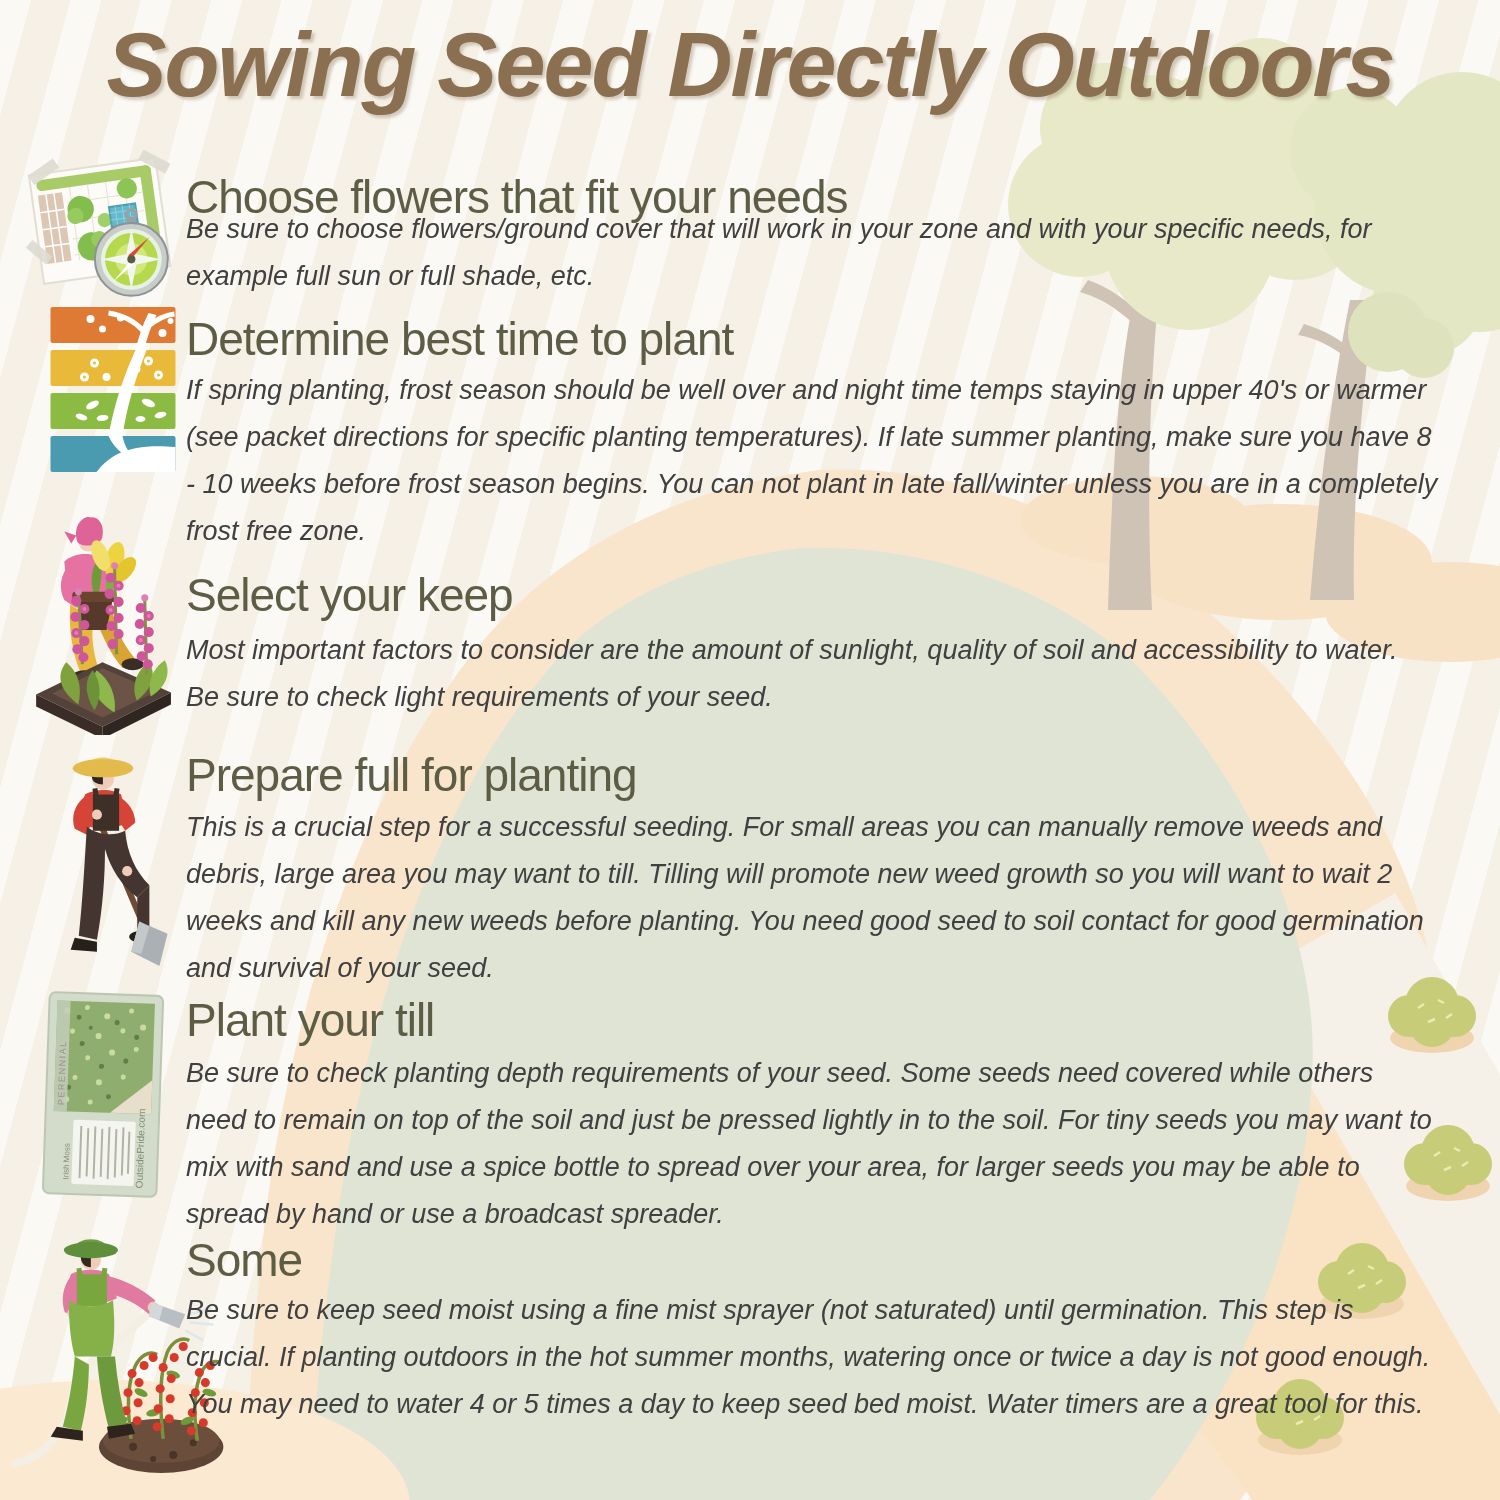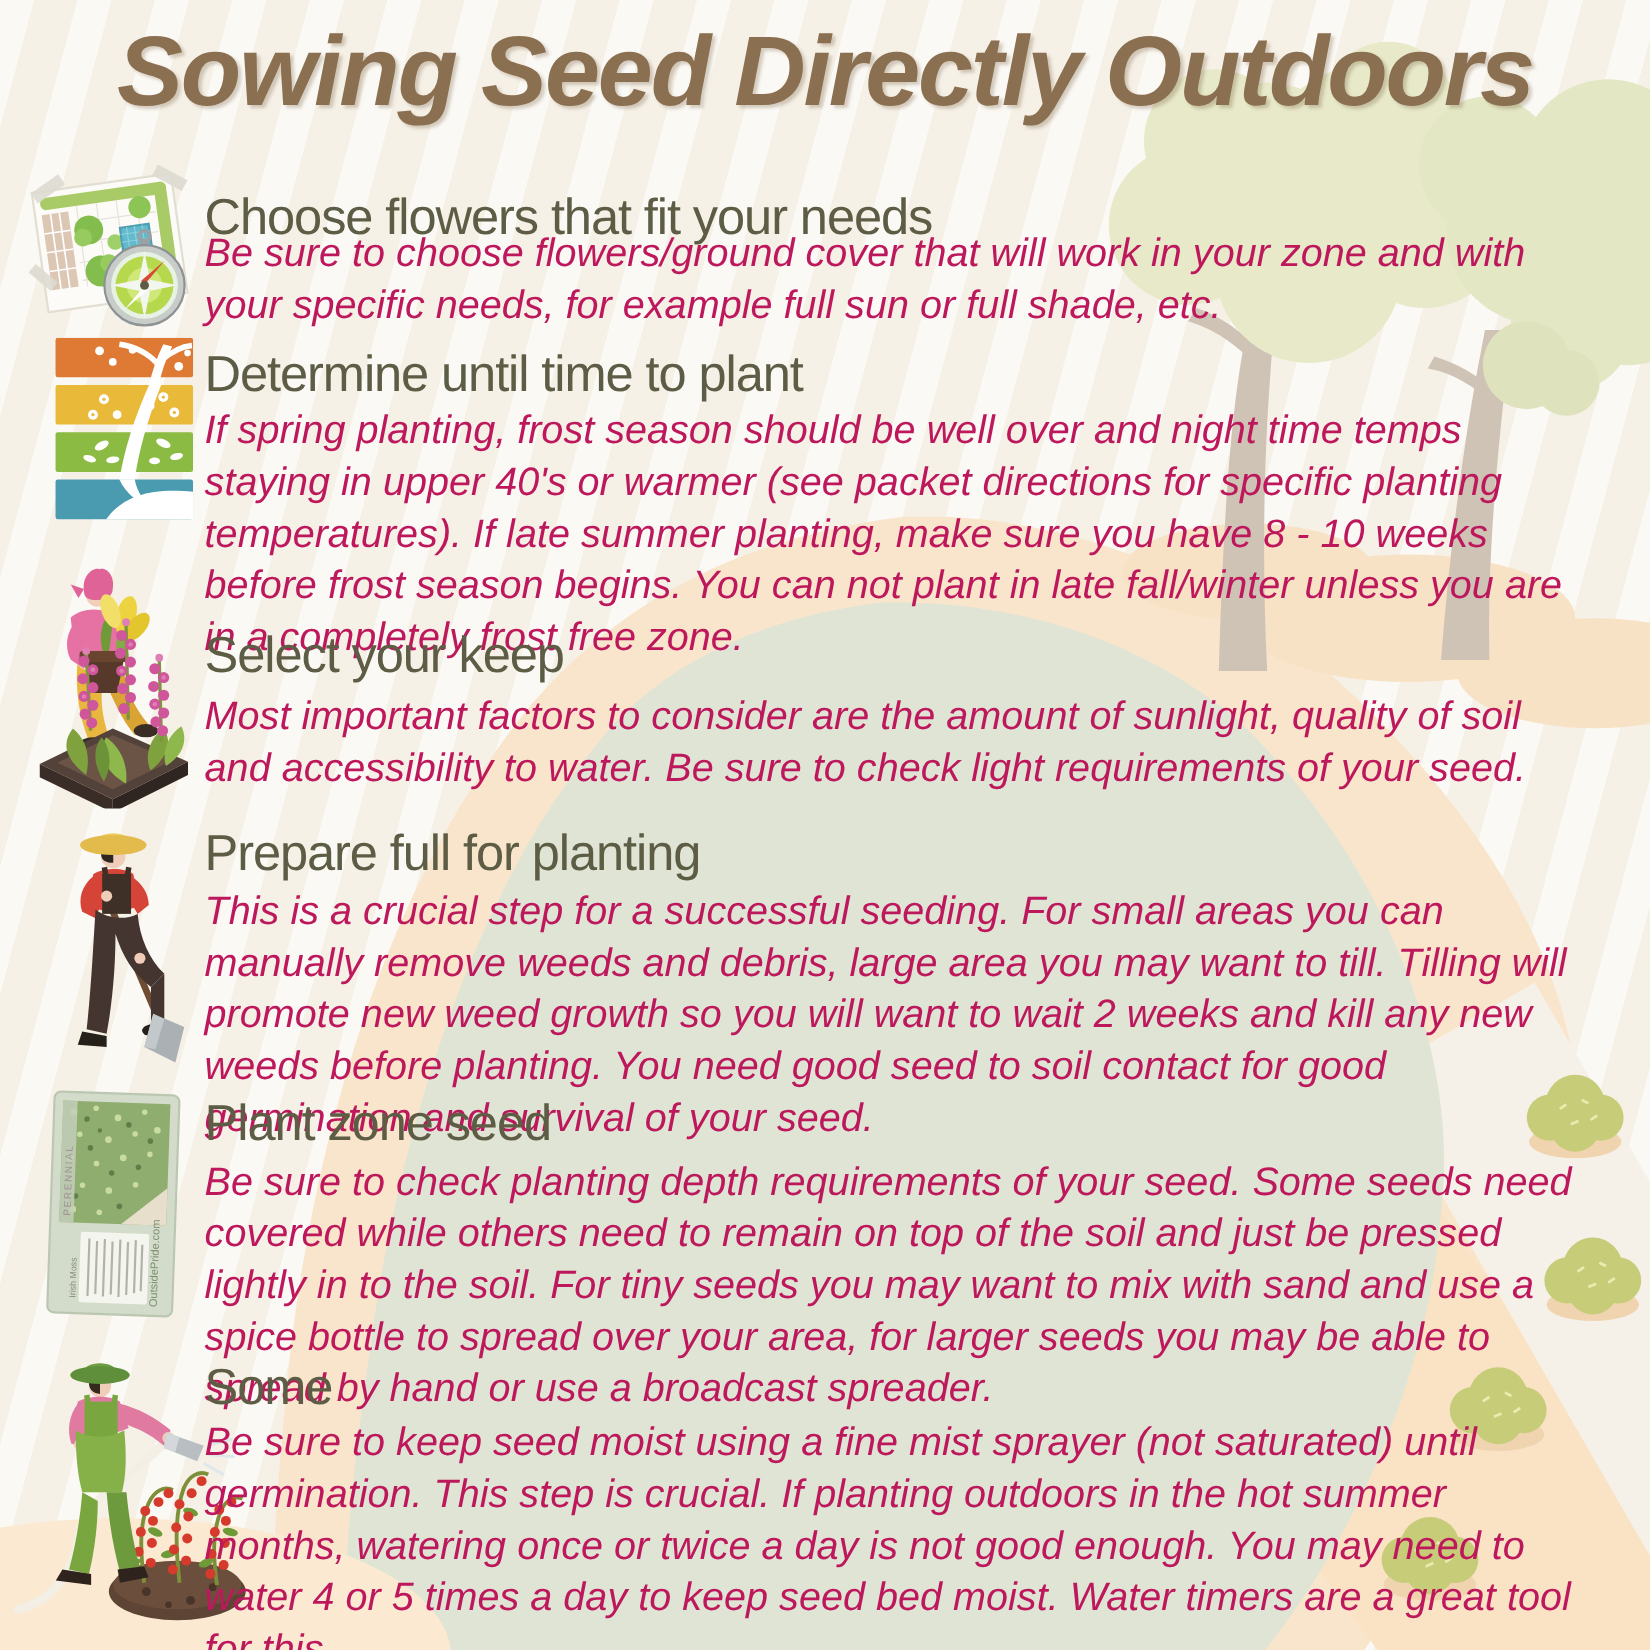--- a/index.html
+++ b/index.html
@@ -7,22 +7,22 @@
   #poster{position:relative;width:1500px;height:1500px;overflow:hidden;background:#f8f4ec;}
   #poster .stripes{position:absolute;inset:0;z-index:0;
     background:repeating-linear-gradient(105deg, rgba(255,255,255,0.45) 0 30px, rgba(238,228,212,0.22) 30px 68px);}
   #bg-art{position:absolute;left:0;top:0;z-index:1;}
   .title{position:absolute;top:14px;left:0;width:1500px;z-index:3;text-align:center;
     font-style:italic;font-weight:bold;font-size:90px;letter-spacing:-2px;color:#8a6f50;
     text-shadow:3px 3px 3px rgba(110,86,55,0.28);white-space:nowrap;}
   .sec{position:absolute;left:0;width:1500px;z-index:3;}
   .sec .head{position:absolute;left:186px;white-space:nowrap;font-size:46px;letter-spacing:-1px;
     color:#5d5c45;font-weight:400;}
-  .sec .body{position:absolute;left:186px;width:1252px;font-style:italic;font-size:36px;
-    line-height:47px;color:#be185d;}
+  .sec .body{position:absolute;left:186px;width:1252px;font-style:italic;font-size:27px;
+    line-height:47px;color:#404040;}
   .s1{top:152px}.s2{top:305px}.s3{top:505px}.s4{top:740px}.s5{top:990px}.s6{top:1225px}
   .s1 .head{top:18px}.s1 .body{top:54px}
   .s2 .head{top:7px}.s2 .body{top:62px}
   .s3 .head{top:63px}.s3 .body{top:122px}
   .s4 .head{top:8px}.s4 .body{top:64px}
   .s5 .head{top:3px}.s5 .body{top:60px}
   .s6 .head{top:8px}.s6 .body{top:62px}
   svg.icon{position:absolute;z-index:2;}
   #icon1{left:26px;top:150px;width:152px;height:162px;}
   #icon2{left:50px;top:307px;width:126px;height:170px;}
@@ -436,32 +436,32 @@
           <path d="M172,106 L190,116"></path>
       </g>
     </g>
   </svg>
 
   <div class="sec s1">
     <div class="head">Choose flowers that fit your needs</div>
     <div class="body">Be sure to choose flowers/ground cover  that will work in your zone and with your specific needs, for example full sun or full shade, etc.</div>
   </div>
   <div class="sec s2">
-    <div class="head">Determine until time to plant</div>
+    <div class="head">Determine best time to plant</div>
     <div class="body">If spring planting, frost season should be well over and  night time temps staying in upper 40's or warmer (see packet directions for specific planting temperatures). If late summer planting, make sure you have 8 - 10 weeks before frost season begins. You can not plant in late fall/winter unless you are in a completely frost free zone.</div>
   </div>
   <div class="sec s3">
     <div class="head">Select your keep</div>
     <div class="body">Most important factors to consider are the amount of sunlight, quality of soil and accessibility to water. Be sure to check light  requirements of your seed.</div>
   </div>
   <div class="sec s4">
     <div class="head">Prepare full for planting</div>
     <div class="body">This is a crucial step for a successful seeding. For small areas you can manually remove weeds and debris, large area you may want to till. Tilling will promote new weed growth so you will want to wait 2 weeks and kill any new weeds before planting. You need good seed to soil contact for good germination and survival of your seed.</div>
   </div>
   <div class="sec s5">
-    <div class="head">Plant zone seed</div>
+    <div class="head">Plant your till</div>
     <div class="body">Be sure to check planting depth requirements of  your seed.  Some seeds need covered while others need to remain on top of the soil and just be pressed lightly in to the  soil. For tiny seeds you may want to mix with sand and use a spice bottle to spread over your area, for larger seeds you may be able to spread by hand or use a broadcast spreader.</div>
   </div>
   <div class="sec s6">
     <div class="head">Some</div>
     <div class="body">Be sure to keep seed moist using a fine mist sprayer (not saturated) until germination. This step is crucial. If planting outdoors in the hot summer months, watering once  or twice a day is not good enough. You may need to water 4 or 5 times a day to keep seed bed moist. Water timers are a great tool for this.</div>
   </div>
 </div>
 
 </body></html>

